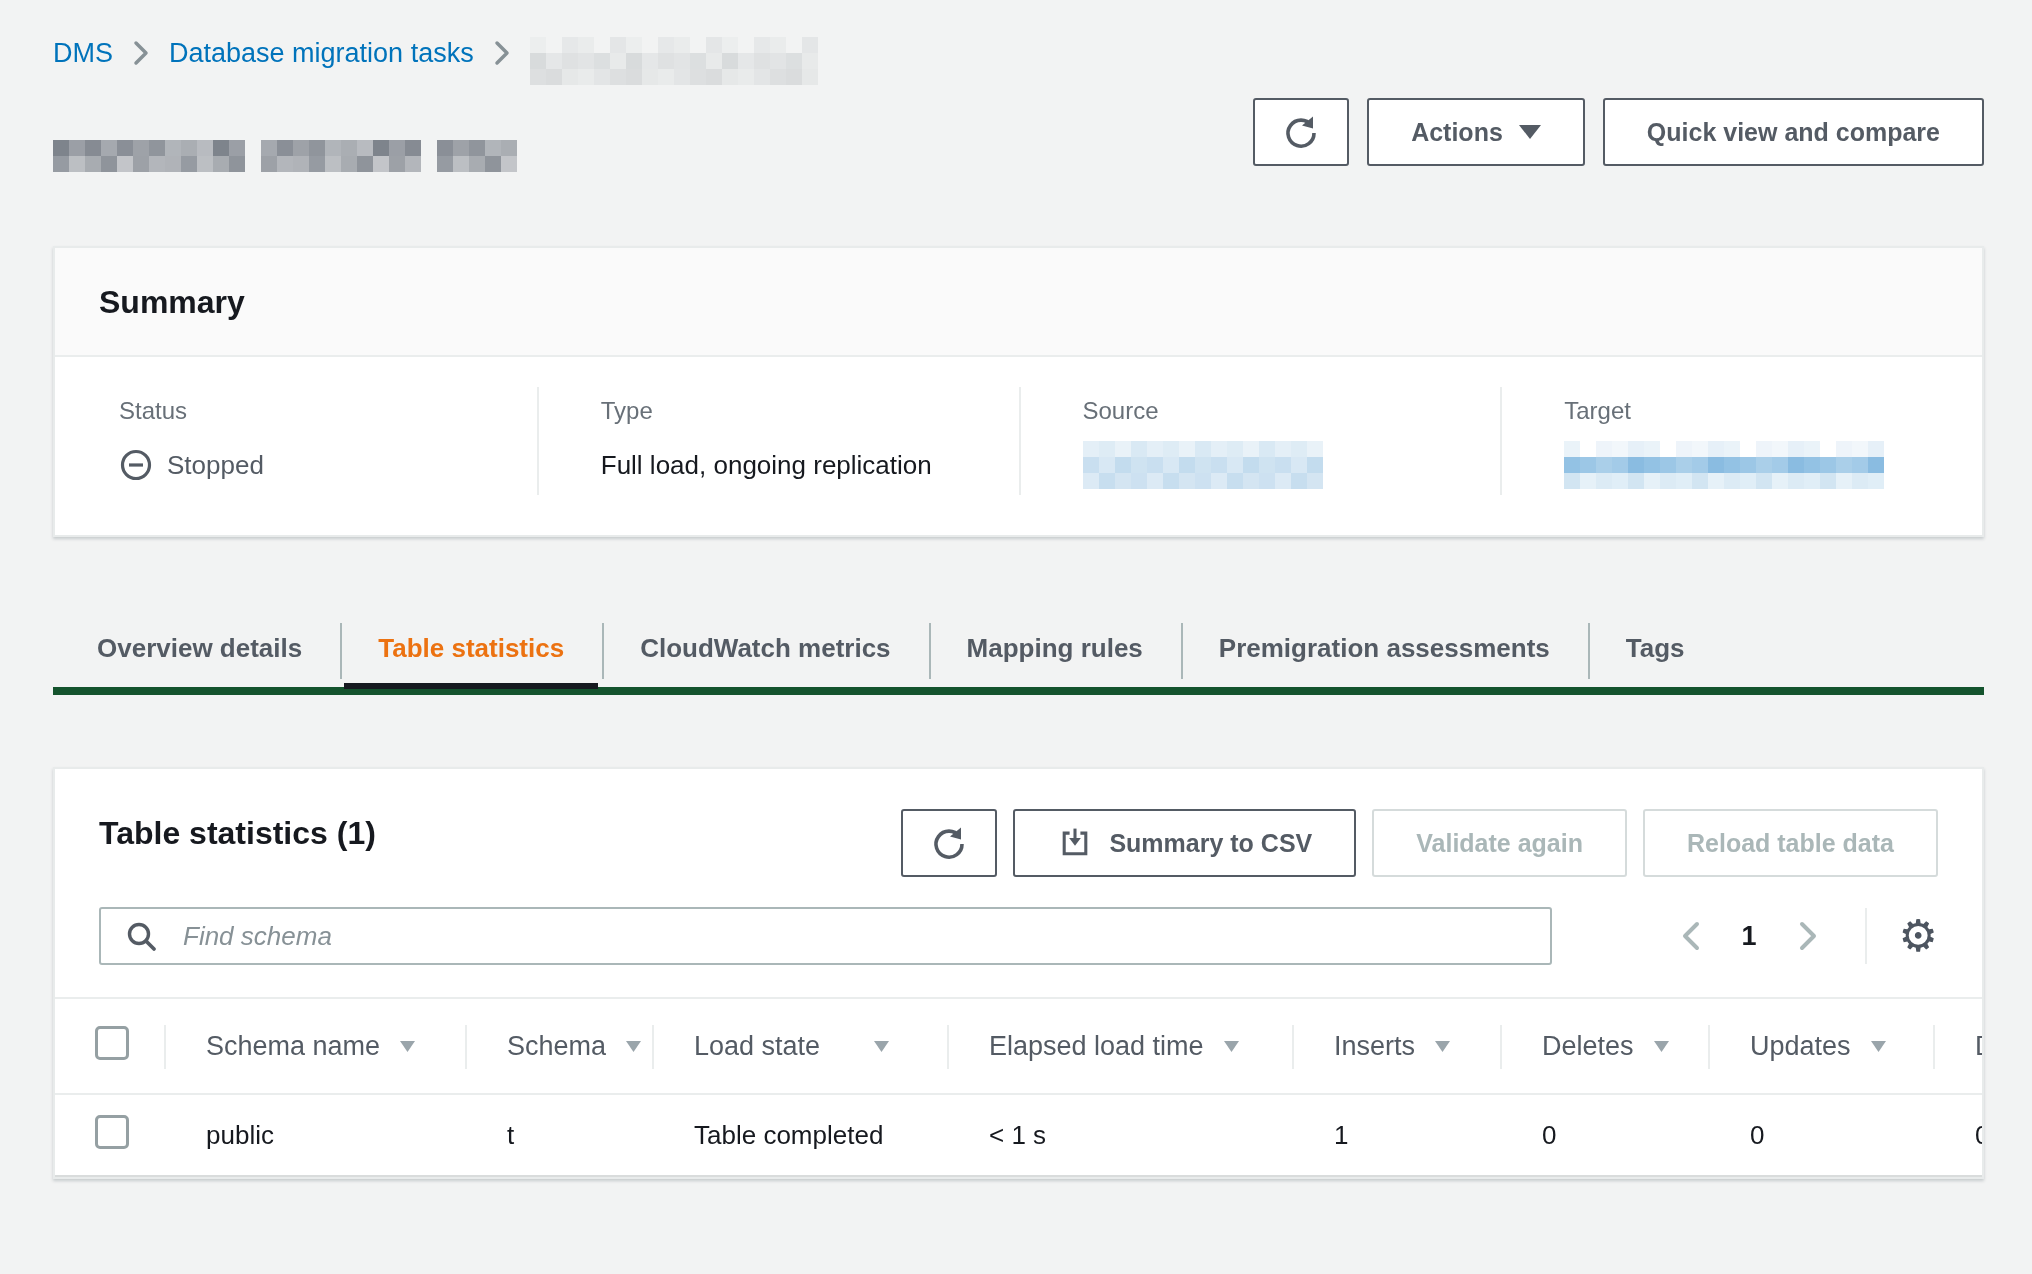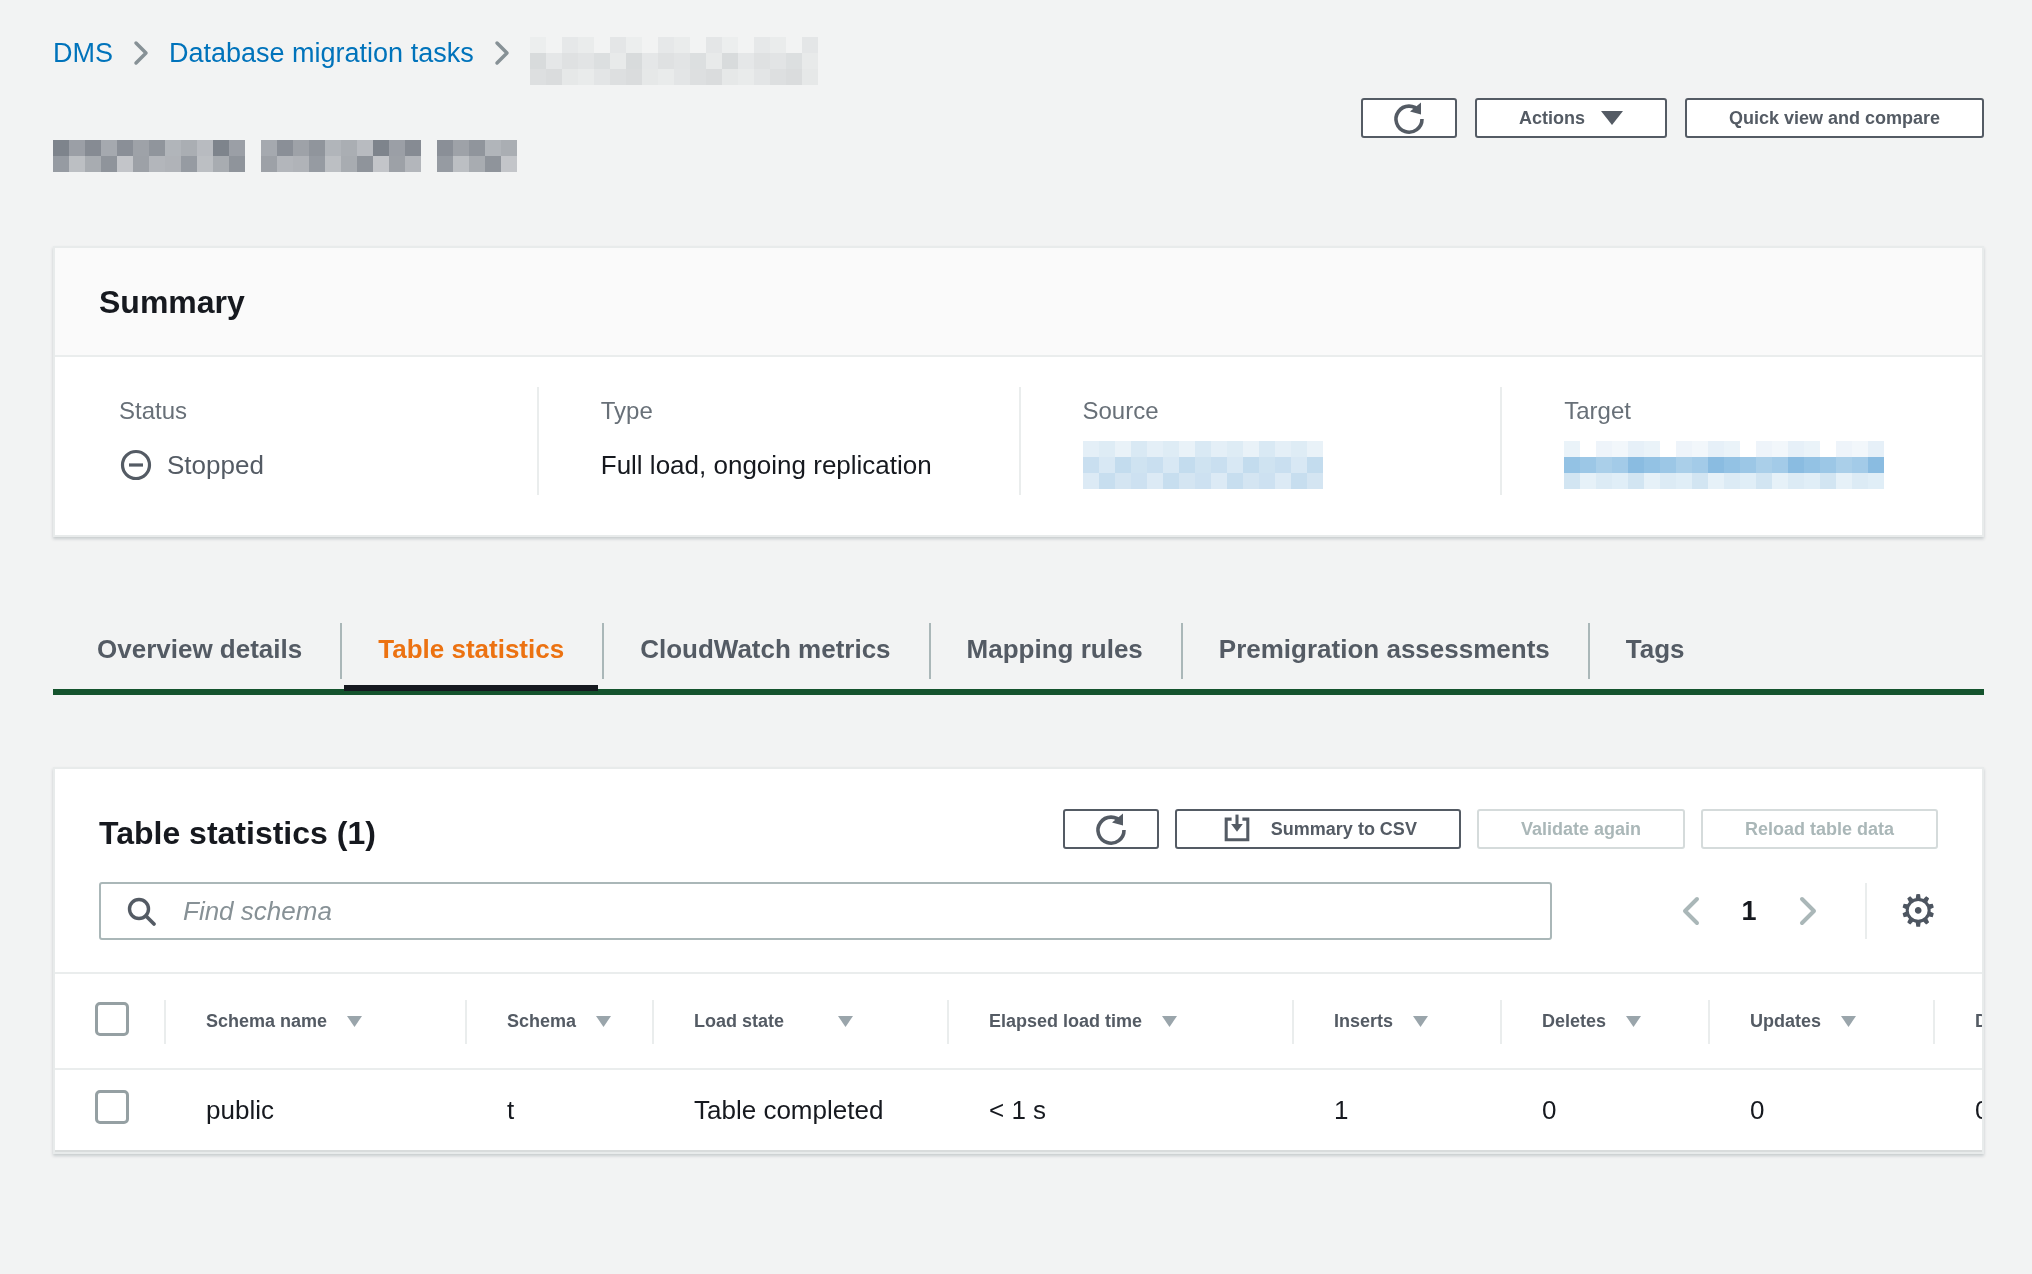--- a/index.html
+++ b/index.html
@@ -11,42 +11,42 @@
   .breadcrumb { display:flex; align-items:center; margin:28px 0 0 53px; font-size:27px; height:50px; }
   .crumb-link { color:#0073bb; text-decoration:none; cursor:pointer; }
   .crumb-sep { margin:0 20px; display:inline-flex; }
 
   
   .title-row { display:flex; align-items:flex-start; margin:20px 48px 0 53px; }
   .title-redact { margin-top:26px; }
   .title-actions { margin-left:auto; display:flex; gap:18px; }
 
   .btn { display:inline-flex; align-items:center; justify-content:center; gap:16px;
-         height:40px; padding:0 42px; background:#fff; border:2px solid #545b64;
-         border-radius:3px; color:#545b64; font-weight:bold; font-size:18px;
+         height:68px; padding:0 42px; background:#fff; border:2px solid #545b64;
+         border-radius:3px; color:#545b64; font-weight:bold; font-size:25px;
          font-family:"Liberation Sans", sans-serif; cursor:pointer; white-space:nowrap; }
   .btn-icon-only { width:96px; padding:0; }
   .btn.disabled { border-color:#d5dbdb; color:#aab7b8; cursor:default; }
   .caret-down { width:0; height:0; border-left:11px solid transparent; border-right:11px solid transparent; border-top:14px solid #545b64; display:inline-block; }
 
   
   .card { background:#fff; border:2px solid #e8ebeb; box-shadow:0 2px 3px rgba(0,30,40,0.18); margin:0 48px 0 53px; width:1931px; }
   .summary-card { margin-top:74px; }
   .card-header { background:#fafafa; border-bottom:2px solid #eaeded; padding:36px 44px 34px; }
   .card-header h1 { font-size:32px; font-weight:bold; color:#16191f; }
 
   .summary-body { display:flex; padding:40px 0 46px; }
   .summary-col { flex:1; padding:0 64px; position:relative; }
   .summary-col + .summary-col::before { content:""; position:absolute; left:0; top:-10px; bottom:-6px; width:2px; background:#eaeded; }
   .field-label { font-size:24px; color:#687078; margin-bottom:16px; }
   .field-value { font-size:26px; color:#16191f; display:flex; align-items:center; gap:14px; min-height:48px; }
   .field-value.status { color:#545b64; }
 
   
-  .tabs { display:flex; align-items:center; margin:72px 48px 0 53px; height:86px; border-bottom:6px solid #14532d; }
+  .tabs { display:flex; align-items:center; margin:72px 48px 0 53px; height:86px; border-bottom:8px solid #14532d; }
   .tab { position:relative; display:flex; align-items:center; height:100%; padding:0 38px; font-size:26px; font-weight:bold; color:#545b64; cursor:pointer; white-space:nowrap; }
   .tab:first-child { padding-left:44px; }
   .tab + .tab::before { content:""; position:absolute; left:0; top:14px; height:56px; width:2px; background:#aab7b8; }
   .tab.active { color:#ec7211; }
   .tab.active::after { content:""; position:absolute; left:4px; right:4px; bottom:-2px; height:6px; background:#16191f; }
 
   
   .stats-card { margin-top:72px; overflow:hidden; }
   .panel-head { display:flex; align-items:flex-start; padding:40px 44px 0; }
   .panel-head h2 { font-size:32px; font-weight:bold; padding-top:6px; }
@@ -60,21 +60,21 @@
   .search-icon { position:absolute; left:26px; top:13px; }
   .filter-right { margin-left:auto; display:flex; align-items:center; }
   .page-btn { background:none; border:none; padding:0 22px; cursor:pointer; display:flex; align-items:center; }
   .page-num { font-size:27px; font-weight:bold; color:#16191f; padding:0 18px; cursor:pointer; }
   .filter-vdiv { width:2px; height:56px; background:#eaeded; margin:0 8px 0 24px; }
   .gear-btn { background:none; border:none; cursor:pointer; padding:0 0 0 24px; display:flex; align-items:center; }
   .gear-glyph { font-family:"DejaVu Sans", sans-serif; font-size:44px; color:#4d5560; line-height:1; }
 
   table.stats { border-collapse:collapse; width:2106px; table-layout:fixed; }
   .stats thead tr { border-top:2px solid #eaeded; border-bottom:2px solid #eaeded; }
-  .stats th { height:96px; text-align:left; font-size:18px; font-weight:bold; color:#545b64; padding:0 0 0 42px; position:relative; vertical-align:middle; white-space:nowrap; cursor:pointer; }
+  .stats th { height:96px; text-align:left; font-size:27px; font-weight:normal; color:#545b64; padding:0 0 0 42px; position:relative; vertical-align:middle; white-space:nowrap; cursor:pointer; }
   .stats th + th::before { content:""; position:absolute; left:0; top:26px; height:44px; width:2px; background:#eaeded; }
   .stats td { height:82px; font-size:26px; color:#16191f; padding:0 0 0 42px; vertical-align:middle; border-bottom:2px solid #d9dcdc; white-space:nowrap; }
   .th-inner { display:inline-flex; align-items:center; gap:18px; }
   .sel-cell { padding-left:40px !important; }
   .checkbox { display:inline-block; width:34px; height:34px; border:3px solid #95a0a3; border-radius:5px; background:#fff; cursor:pointer; }
   .sort-icon { display:inline-flex; }
 
   
   .redact { display:flex; flex-wrap:wrap; overflow:hidden; }
   .redact i { display:block; }

